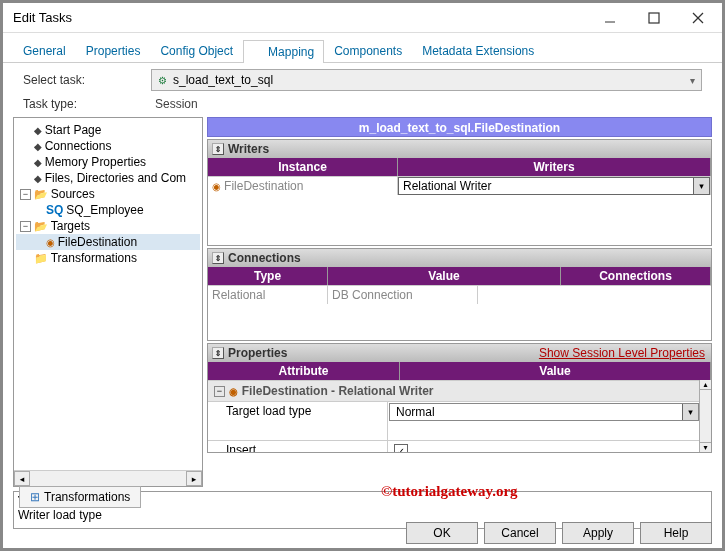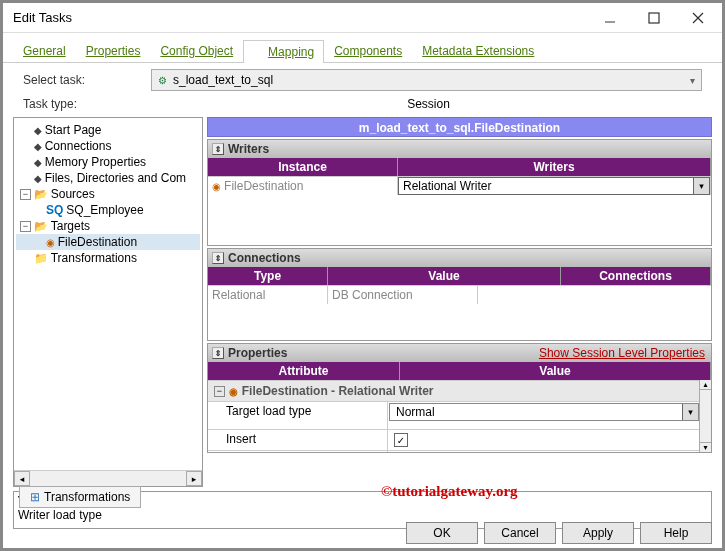--- a/index.html
+++ b/index.html
@@ -2,26 +2,26 @@
 <html><head>
 <meta charset="utf-8">
 <style>
 * { box-sizing: border-box; margin: 0; padding: 0; font-family: "Segoe UI", Tahoma, sans-serif; font-size: 12px; }
 body { background: #fff; width: 725px; height: 551px; position: relative; border: 3px solid #888; }
 .titlebar { height: 30px; display: flex; align-items: center; padding: 0 2px 0 10px; border-bottom: 1px solid #ddd; }
 .titlebar-text { flex: 1; color: #000; font-size: 13px; }
 .win-btn { width: 44px; height: 28px; display: flex; align-items: center; justify-content: center; color: #333; }
 .win-btn svg { width: 12px; height: 12px; }
 .tabs { display: flex; padding: 6px 10px 0 10px; border-bottom: 1px solid #ccc; }
-.tab { padding: 4px 9px; border: 1px solid transparent; border-bottom: none; color: #4d7c0f; cursor: pointer; text-decoration: underline; }
+.tab { padding: 4px 9px; border: 1px solid transparent; border-bottom: none; color: #0369a1; cursor: pointer; }
 .tab.active { border-color: #ccc; background: #fff; position: relative; top: 1px; padding-left: 24px; }
 .form-row { display: flex; align-items: center; padding: 6px 20px; gap: 8px; }
 .form-label { width: 120px; color: #333; }
 .select-task { flex: 1; height: 22px; border: 1px solid #aaa; background: #eee; display: flex; align-items: center; padding: 0 6px; gap: 6px; }
-.task-type-val { flex: 1; color: #000000; padding-left: 4px; text-align: center; }
+.task-type-val { flex: 1; color: #404040; padding-left: 4px; }
 .caret { margin-left: auto; color: #666; font-size: 10px; }
 .main-area { display: flex; padding: 0 10px; gap: 4px; height: 370px; }
 .tree-pane { width: 190px; border: 1px solid #999; background: #fff; display: flex; flex-direction: column; }
 .tree { flex: 1; overflow: hidden; padding: 4px 2px; }
 .tree-node { display: flex; align-items: center; gap: 3px; padding: 1px 2px; white-space: nowrap; }
 .tree-node.selected { background: #d8e6f2; }
 .exp { width: 11px; height: 11px; border: 1px solid #888; display: inline-flex; align-items: center; justify-content: center; font-size: 9px; line-height: 1; color: #333; }
 .exp.empty { border: none; }
 .tree-label { color: #000; }
 .tree-scroll { height: 16px; border-top: 1px solid #ccc; display: flex; }
@@ -39,21 +39,21 @@
 .cell { padding: 2px 4px; border-right: 1px solid #ccc; display: flex; align-items: center; }
 .cell.dim { color: #888; }
 .dropdown-cell { border: 1px solid #666; flex: 1; display: flex; align-items: center; padding: 0 4px; height: 18px; position: relative; background:#fff; }
 .dropdown-cell .dd-btn { position:absolute; right:0; top:0; bottom:0; width:16px; border-left:1px solid #666; background:#ddd; display:flex; align-items:center; justify-content:center; font-size:9px; }
 .props-body { height: 72px; overflow: hidden; position: relative; }
 .prop-head { background: #e8e8e8; padding: 3px 6px; font-weight: bold; color: #555; display: flex; align-items: center; border-bottom:1px solid #ccc; border-top:1px solid #ccc; gap:4px; }
 .exp-box { width:11px; height:11px; border:1px solid #888; display:inline-flex; align-items:center; justify-content:center; font-size:9px; }
 .prow { display: flex; border-bottom: 1px solid #ccc; }
 .pname { width: 180px; padding: 2px 18px; border-right: 1px solid #ccc; }
 .pval { flex: 1; position: relative; }
-.pval-select { border:1px solid #888; margin:1px 12px 8px 1px; height:18px; display:flex; align-items:center; padding:0 6px; position:relative; }
+.pval-select { border:1px solid #888; margin:1px 12px 19px 1px; height:18px; display:flex; align-items:center; padding:0 6px; position:relative; }
 .pval-select .dd-btn { position:absolute; right:0; top:0; bottom:0; width:16px; border-left:1px solid #666; background:#ddd; display:flex; align-items:center; justify-content:center; font-size:9px; }
 .chk { width:14px; height:14px; border:1px solid #666; margin:3px 0 3px 6px; display:inline-flex; align-items:center; justify-content:center; font-size:10px; }
 .props-scroll { position:absolute; right:0; top:0; bottom:0; width:12px; background:#eee; border-left:1px solid #aaa; }
 .props-scroll::before { content:"▴"; position:absolute; top:0; left:0; right:0; text-align:center; font-size:8px; border-bottom:1px solid #aaa; }
 .props-scroll::after { content:"▾"; position:absolute; bottom:0; left:0; right:0; text-align:center; font-size:8px; border-top:1px solid #aaa; }
 .info-pane { border: 1px solid #999; margin: 4px 10px 0 10px; padding: 2px 4px; height: 38px; position: relative; }
 .info-pane b { color: #000; }
 .watermark { position: absolute; left: 378px; top: 480px; color: #c00; font-weight: bold; font-size: 15px; font-family: "Times New Roman", serif; }
 .btnbar { position:absolute; bottom:4px; right:10px; display:flex; gap:6px; }
 .btn { width:72px; height:22px; border:1px solid #888; background:#e7e7e7; display:flex; align-items:center; justify-content:center; cursor:pointer; }

